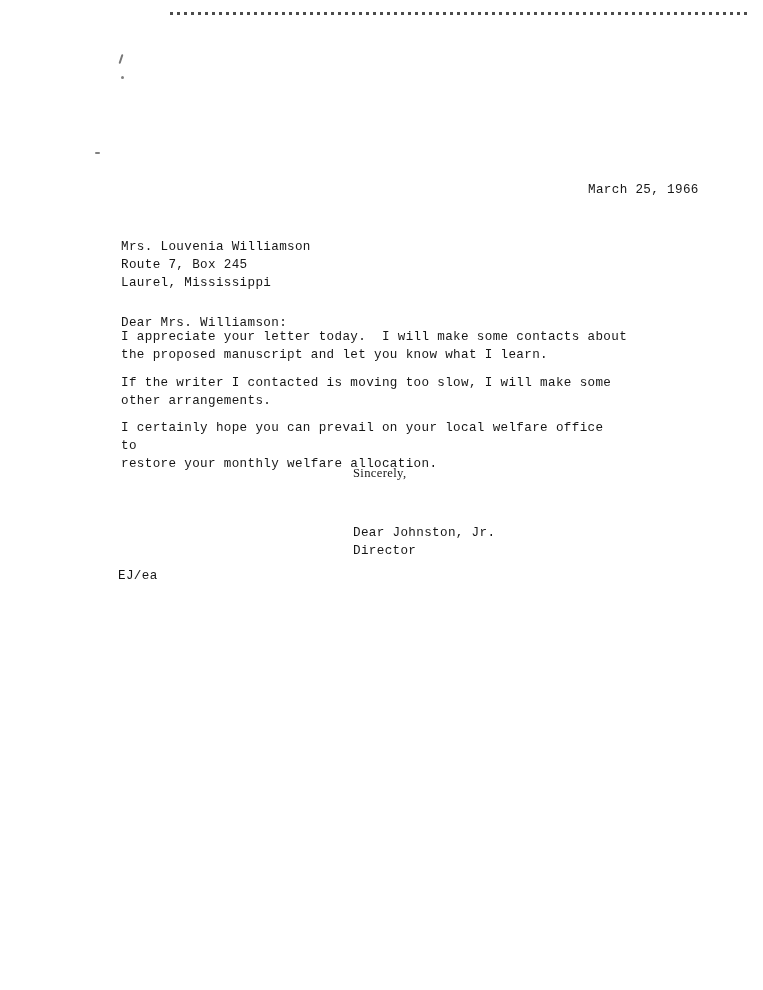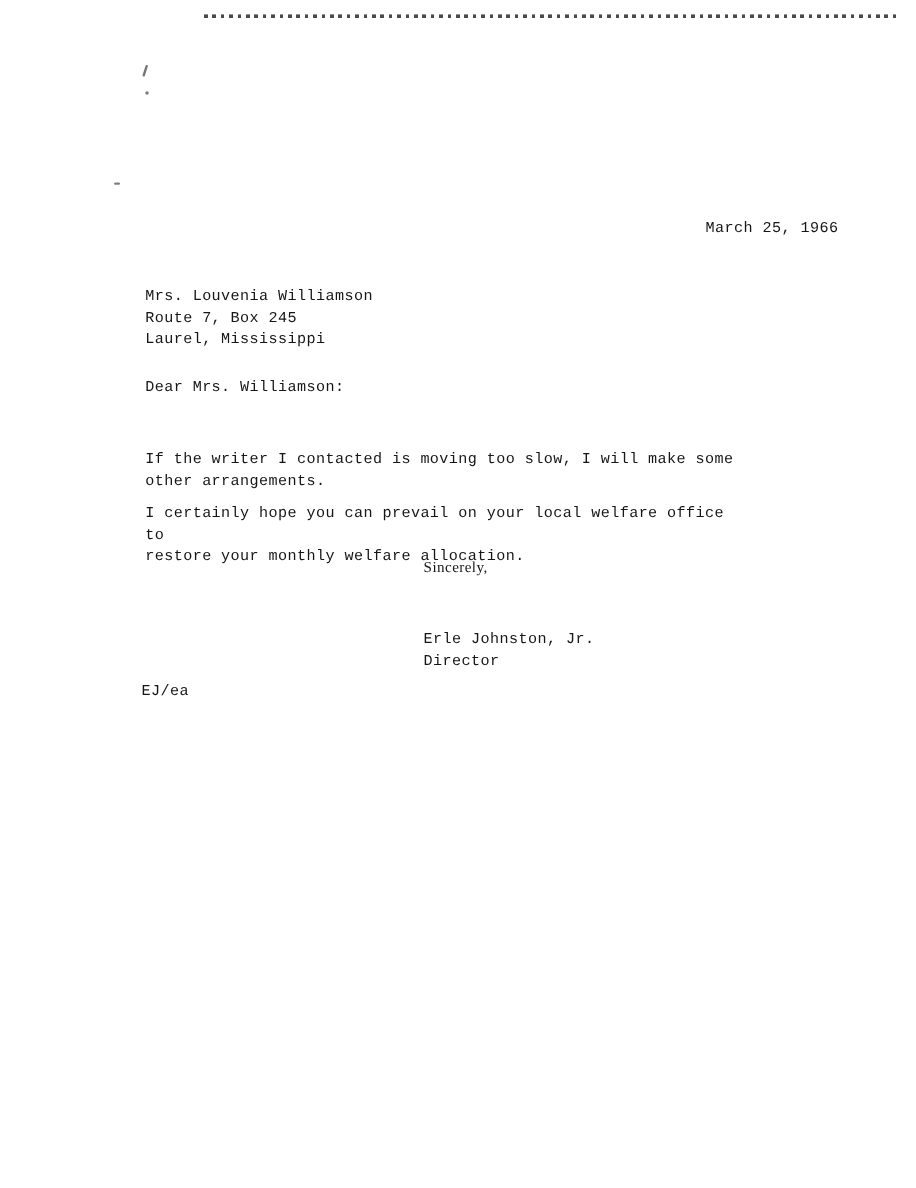--- a/index.html
+++ b/index.html
@@ -130,28 +130,30 @@
   <div class="letter">
 
     <div class="txt date">March 25, 1966</div>
 
     <div class="txt addressee">Mrs. Louvenia Williamson
 Route 7, Box 245
 Laurel, Mississippi</div>
 
     <div class="txt salutation">Dear Mrs. Williamson:</div>
 
+    <div class="txt body-1">I appreciate your letter today.  I will make some contacts about
+the proposed manuscript and let you know what I learn.</div>
 
     <div class="txt body-3">I certainly hope you can prevail on your local welfare office to
 restore your monthly welfare allocation.</div>
 
     <div class="txt body-2">If the writer I contacted is moving too slow, I will make some
 other arrangements.</div>
 
     <div class="txt closing">Sincerely,</div>
 
-    <div class="txt signature">Erle Johnston, Jr.
+    <div class="txt signature">Dear Johnston, Jr.
 Director</div>
 
     <div class="txt initials">EJ/ea</div>
 
   </div>
 </div>
 
 </body></html>

